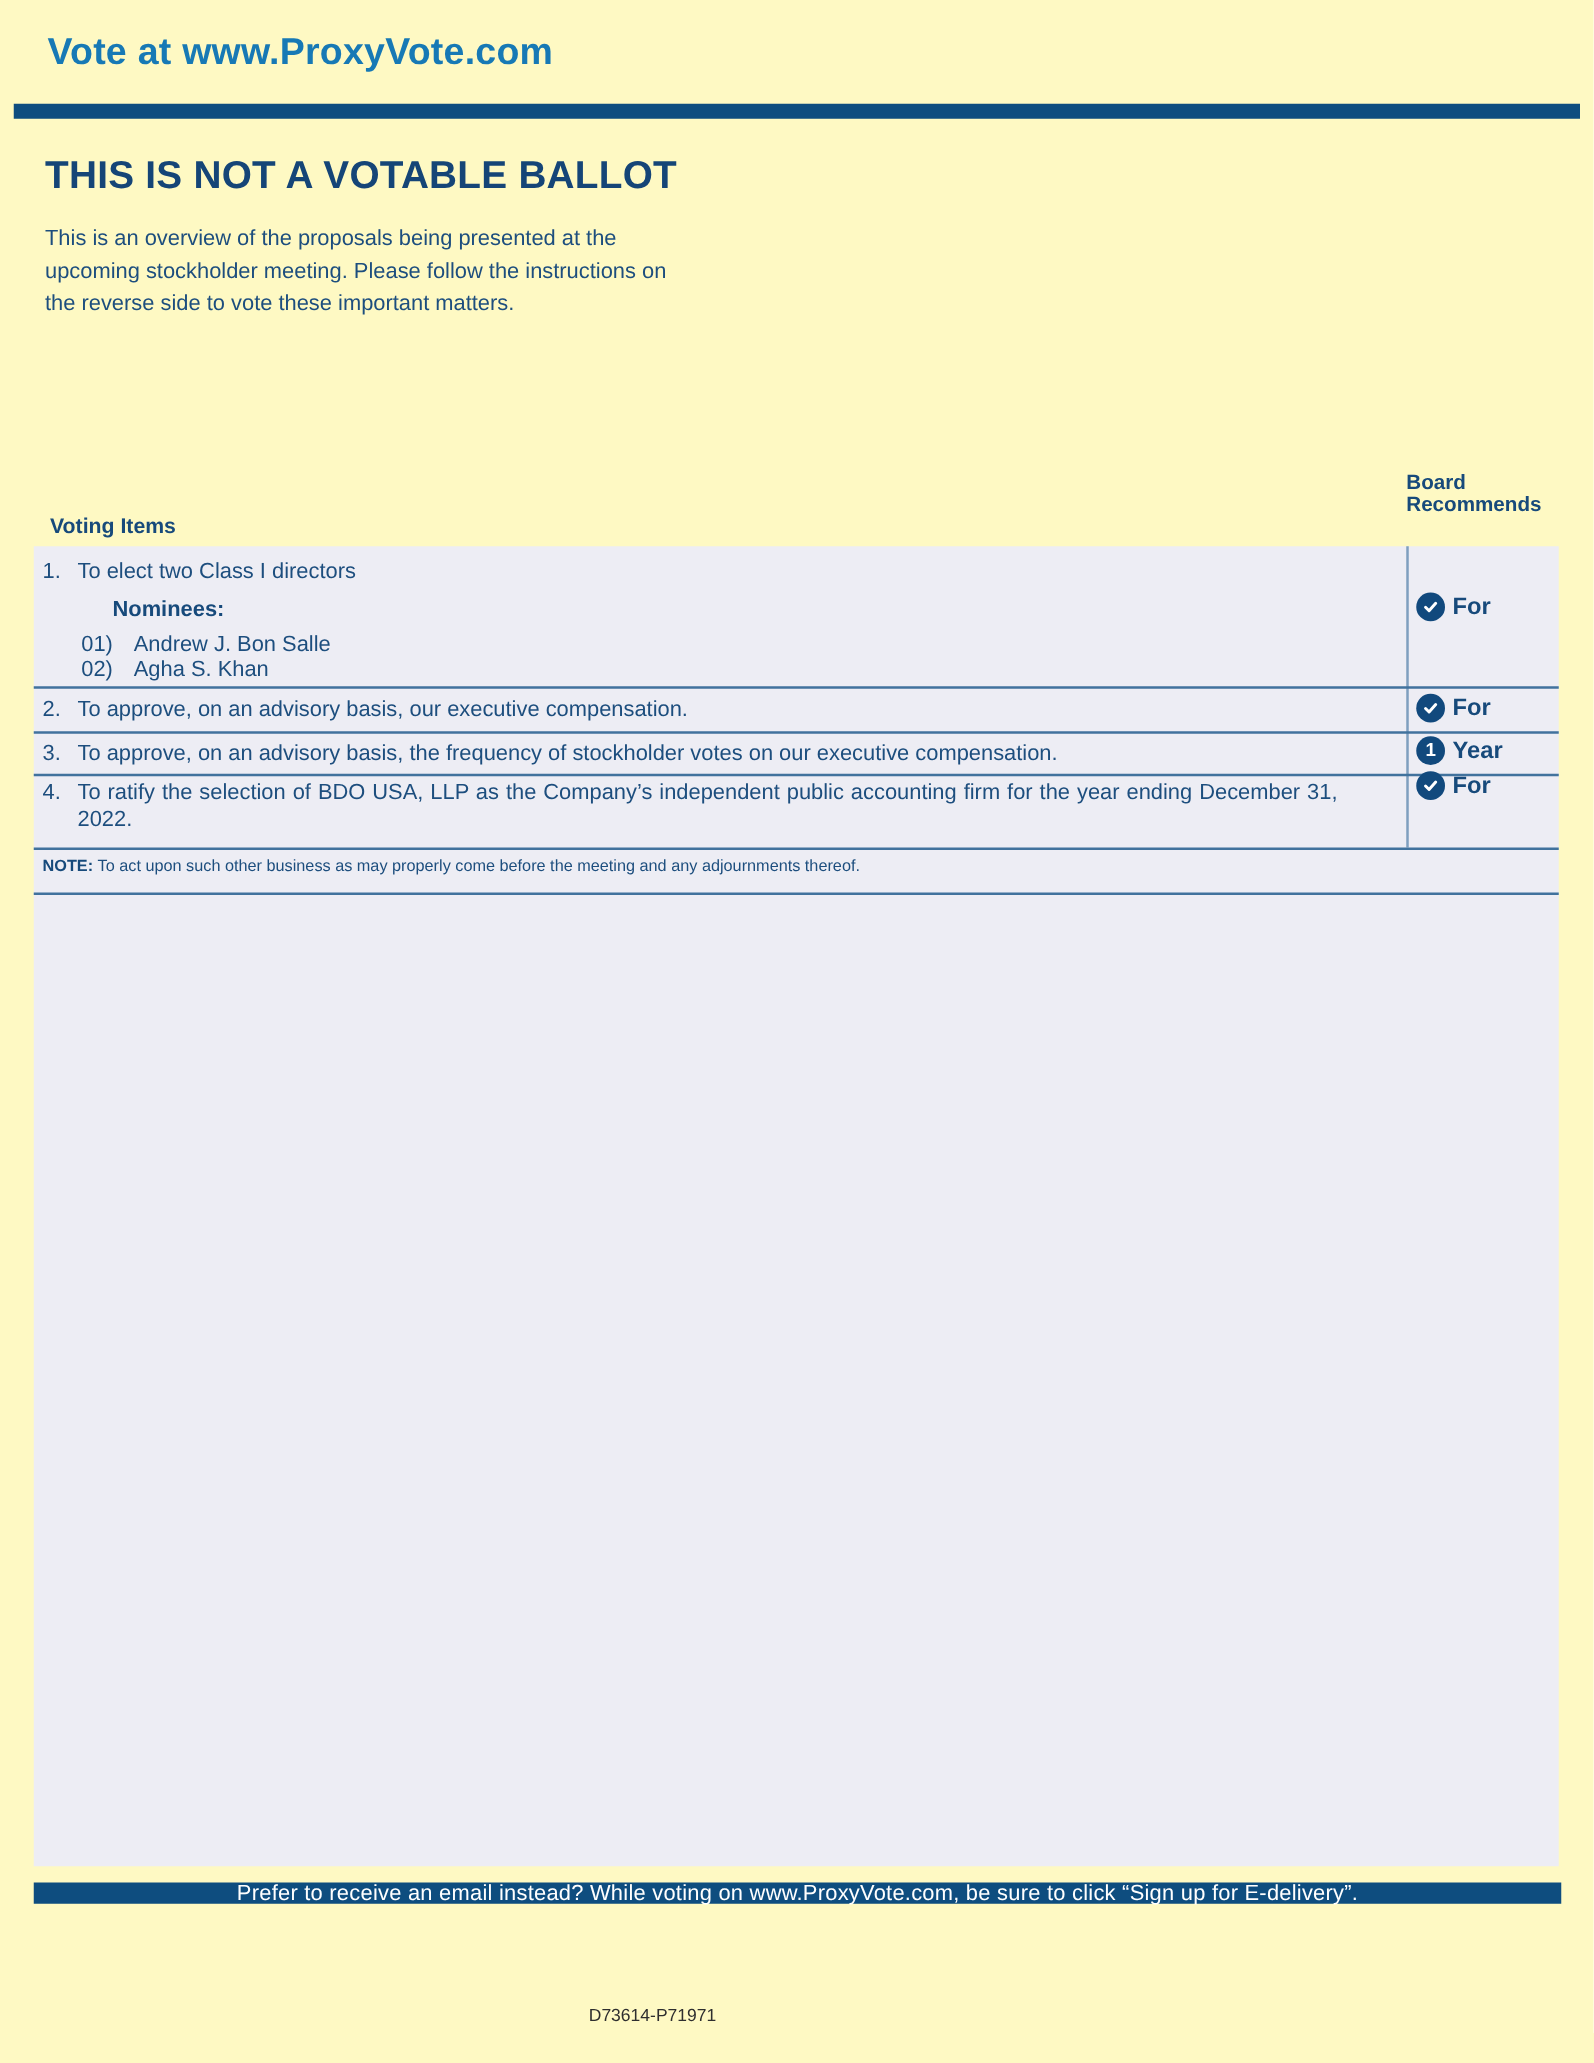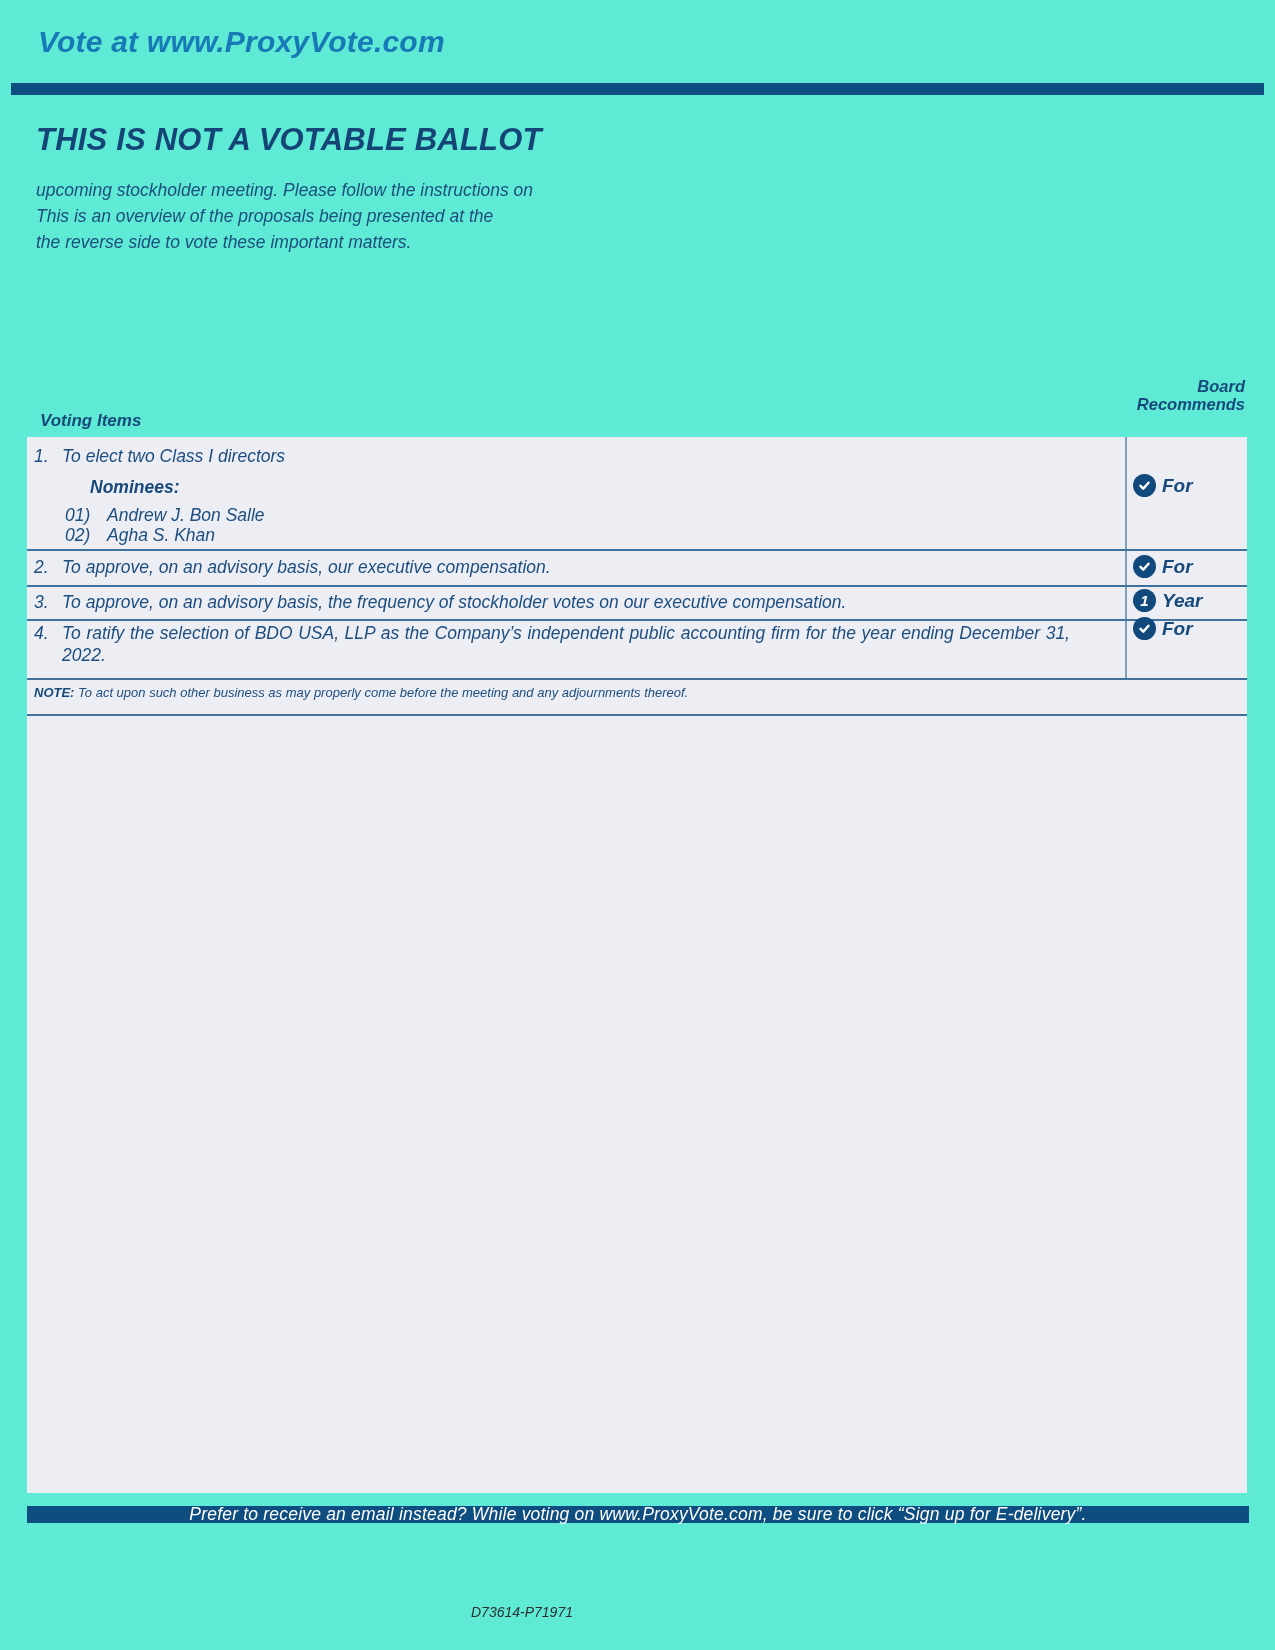--- a/index.html
+++ b/index.html
@@ -1,21 +1,20 @@
 <!DOCTYPE html>
 <html><head>
 <meta charset="utf-8">
 <style>
   * { margin:0; padding:0; box-sizing:border-box; }
   html,body { background:#ffffff; }
   body { font-family:"Liberation Sans", sans-serif; }
   .page {
-    position:relative; width:1275px; height:1650px; background:#5eead4;
+    position:relative; width:1275px; height:1650px; background:#fef9c3;
     overflow:hidden;
-    font-style:italic;
   }
   
   .vote-heading {
     position:absolute; left:38px; top:25px;
     font-size:30px; font-weight:bold; color:#1779b5; letter-spacing:.2px;
   }
   .top-bar {
     position:absolute; left:11px; top:83px; width:1253px; height:12px;
     background:#0e4d7f;
   }
@@ -27,21 +26,21 @@
     position:absolute; left:36px; top:177px;
     font-size:17.5px; line-height:26px; color:#1d4e7e;
   }
   
   .voting-items-label {
     position:absolute; left:40px; top:411px;
     font-size:17px; font-weight:bold; color:#174a7b;
   }
   .recommends-header {
     position:absolute; left:1125px; top:378px; width:120px;
-    text-align:right; font-size:16.5px; font-weight:bold; color:#174a7b;
+    text-align:left; font-size:16.5px; font-weight:bold; color:#174a7b;
     line-height:17.5px;
   }
   
   .panel {
     position:absolute; left:27px; top:437px; width:1220px; height:1056px;
     background:#ededf4;
   }
   .hline { position:absolute; left:0; width:1220px; height:1.6px; background:#41729d; }
   .hl1 { top:112px; } .hl2 { top:148px; } .hl3 { top:182px; }
   .hl4 { top:241px; } .hl5 { top:277px; }
@@ -88,22 +87,22 @@
 <body>
 
 <div class="page">
 
   <div class="vote-heading">Vote at www.ProxyVote.com</div>
   <div class="top-bar"></div>
 
   <div class="ballot-title">THIS IS NOT A VOTABLE BALLOT</div>
 
   <div class="intro">
+    <div>This is an overview of the proposals being presented at the</div>
     <div>upcoming stockholder meeting. Please follow the instructions on</div>
-    <div>This is an overview of the proposals being presented at the</div>
     <div>the reverse side to vote these important matters.</div>
   </div>
 
   <div class="voting-items-label">Voting Items</div>
 
   <div class="recommends-header">
     <div>Board</div>
     <div>Recommends</div>
   </div>
 

